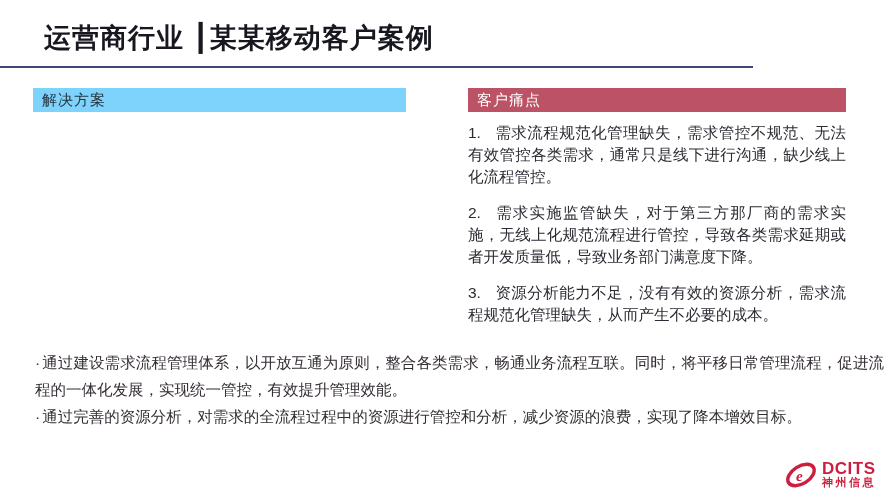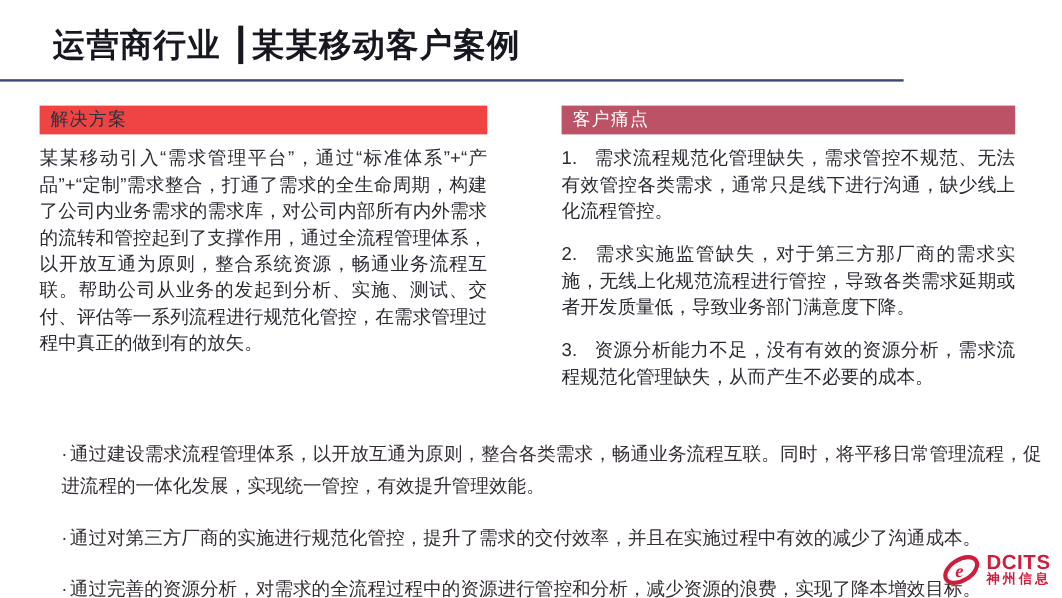--- a/index.html
+++ b/index.html
@@ -19,21 +19,21 @@
   .title-divider {
     position: absolute; left: 0; top: 66px;
     width: 753px; height: 2px; background: #3d4878;
   }
 
   .section-bar {
     height: 24px; line-height: 24px;
     padding-left: 9px; box-sizing: border-box;
     font-size: 15px; letter-spacing: 1px;
   }
-  .bar-blue { background: #ef4444; color: #27333d; }
+  .bar-blue { background: #7dd3fc; color: #27333d; }
   .bar-rose { background: #bc5266; color: #ffffff; }
 
   .panel-solution { position: absolute; left: 33px; top: 88px; width: 373px; }
   .panel-pain     { position: absolute; left: 449px; top: 88px; width: 378px; margin-left: 19px; }
   .panel-benefits-bar { position: absolute; left: 33px; top: 315px; width: 373px; }
 
   .solution-body {
     margin-top: 10px;
     font-size: 15.5px; line-height: 22px;
     color: #2b2b33; text-align: justify;
@@ -45,62 +45,60 @@
     color: #2b2b33; text-align: justify;
   }
   .pain-num { margin-right: 14px; }
 
   .benefits-body {
     position: absolute; left: 35px; top: 349px; width: 849px;
   }
   .benefit-item {
     font-size: 15.5px; line-height: 27px;
     color: #342e34; text-align: justify;
-    margin: 16px;
+    margin: 0;
   }
   .benefit-bullet { margin-right: 2px; }
 
   .logo {
     position: absolute; right: 9px; bottom: 7px;
     display: flex; align-items: center; gap: 4px;
   }
   .logo-swirl { display: block; }
   .logo-text-brand {
     font-size: 17px; font-weight: bold; 
     color: #ce1e3e; letter-spacing: 0.5px; line-height: 17px;
   }
   .logo-text-company {
     font-size: 11px; color: #ce1e3e; letter-spacing: 2.5px;
-    font-weight: bold; line-height: 13px;
+    font-weight: bold; line-height: 13px; font-family: Liberation Mono, monospace;
   }
 </style>
 </head>
 <body>
 
 <div class="slide">
 
   <div class="page-title">运营商行业 ┃某某移动客户案例</div>
   <div class="title-divider"></div>
 
   <div class="panel-solution">
     <div class="section-bar bar-blue">解决方案</div>
-    <div class="solution-body">某某移动引入“需求管理平台”，通过“标准体系”+“产品”+“定制”需求整合，打通了需求的全生命周期，构建了公司内业务需求的需求库，对公司内部所有内外需求的流转和管控起到了支撑作用，通过全流程管理体系，以开放互通为原则，整合系统资源，畅通业务流程互联。帮助公司从业务的发起到分析、实施、测试、交付、评估等一系列流程进行规范化管控，在需求管理过程中真正的做到有的放矢。</div>
   </div>
 
   <div class="panel-pain">
     <div class="section-bar bar-rose">客户痛点</div>
     <p class="pain-item"><span class="pain-num">1.</span><span>需求流程规范化管理缺失，需求管控不规范、无法有效管控各类需求，通常只是线下进行沟通，缺少线上化流程管控。</span></p>
     <p class="pain-item"><span class="pain-num">2.</span><span>需求实施监管缺失，对于第三方那厂商的需求实施，无线上化规范流程进行管控，导致各类需求延期或者开发质量低，导致业务部门满意度下降。</span></p>
     <p class="pain-item"><span class="pain-num">3.</span><span>资源分析能力不足，没有有效的资源分析，需求流程规范化管理缺失，从而产生不必要的成本。</span></p>
   </div>
 
 
   <div class="benefits-body">
     <p class="benefit-item"><span class="benefit-bullet">·</span><span>通过建设需求流程管理体系，以开放互通为原则，整合各类需求，畅通业务流程互联。同时，将平移日常管理流程，促进流程的一体化发展，实现统一管控，有效提升管理效能。</span></p>
-    <p class="benefit-item"><span class="benefit-bullet">·</span><span>通过对第三方厂商的实施进行规范化管控，提升了需求的交付效率，并且在实施过程中有效的减少了沟通成本。</span></p>
     <p class="benefit-item"><span class="benefit-bullet">·</span><span>通过完善的资源分析，对需求的全流程过程中的资源进行管控和分析，减少资源的浪费，实现了降本增效目标。</span></p>
   </div>
 
   <div class="logo">
     <svg class="logo-swirl" width="34" height="32" viewBox="0 0 48 46">
       <g transform="rotate(-32 24 23)">
         <ellipse cx="24" cy="23" rx="21" ry="12.5" fill="none" stroke="#ce1e3e" stroke-width="5"></ellipse>
       </g>
       <text x="17" y="31" font-size="22" font-style="italic" font-weight="bold" fill="#ce1e3e" font-family="Liberation Serif, serif">e</text>
     </svg>

